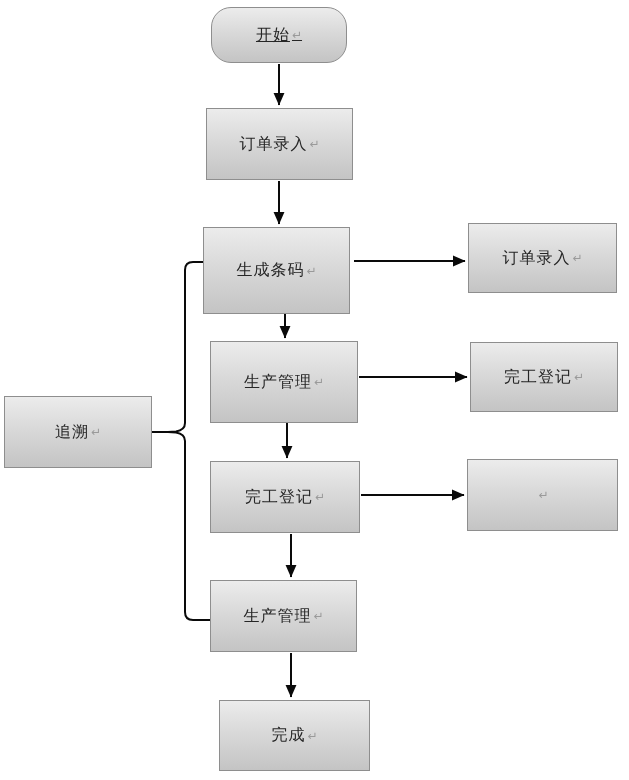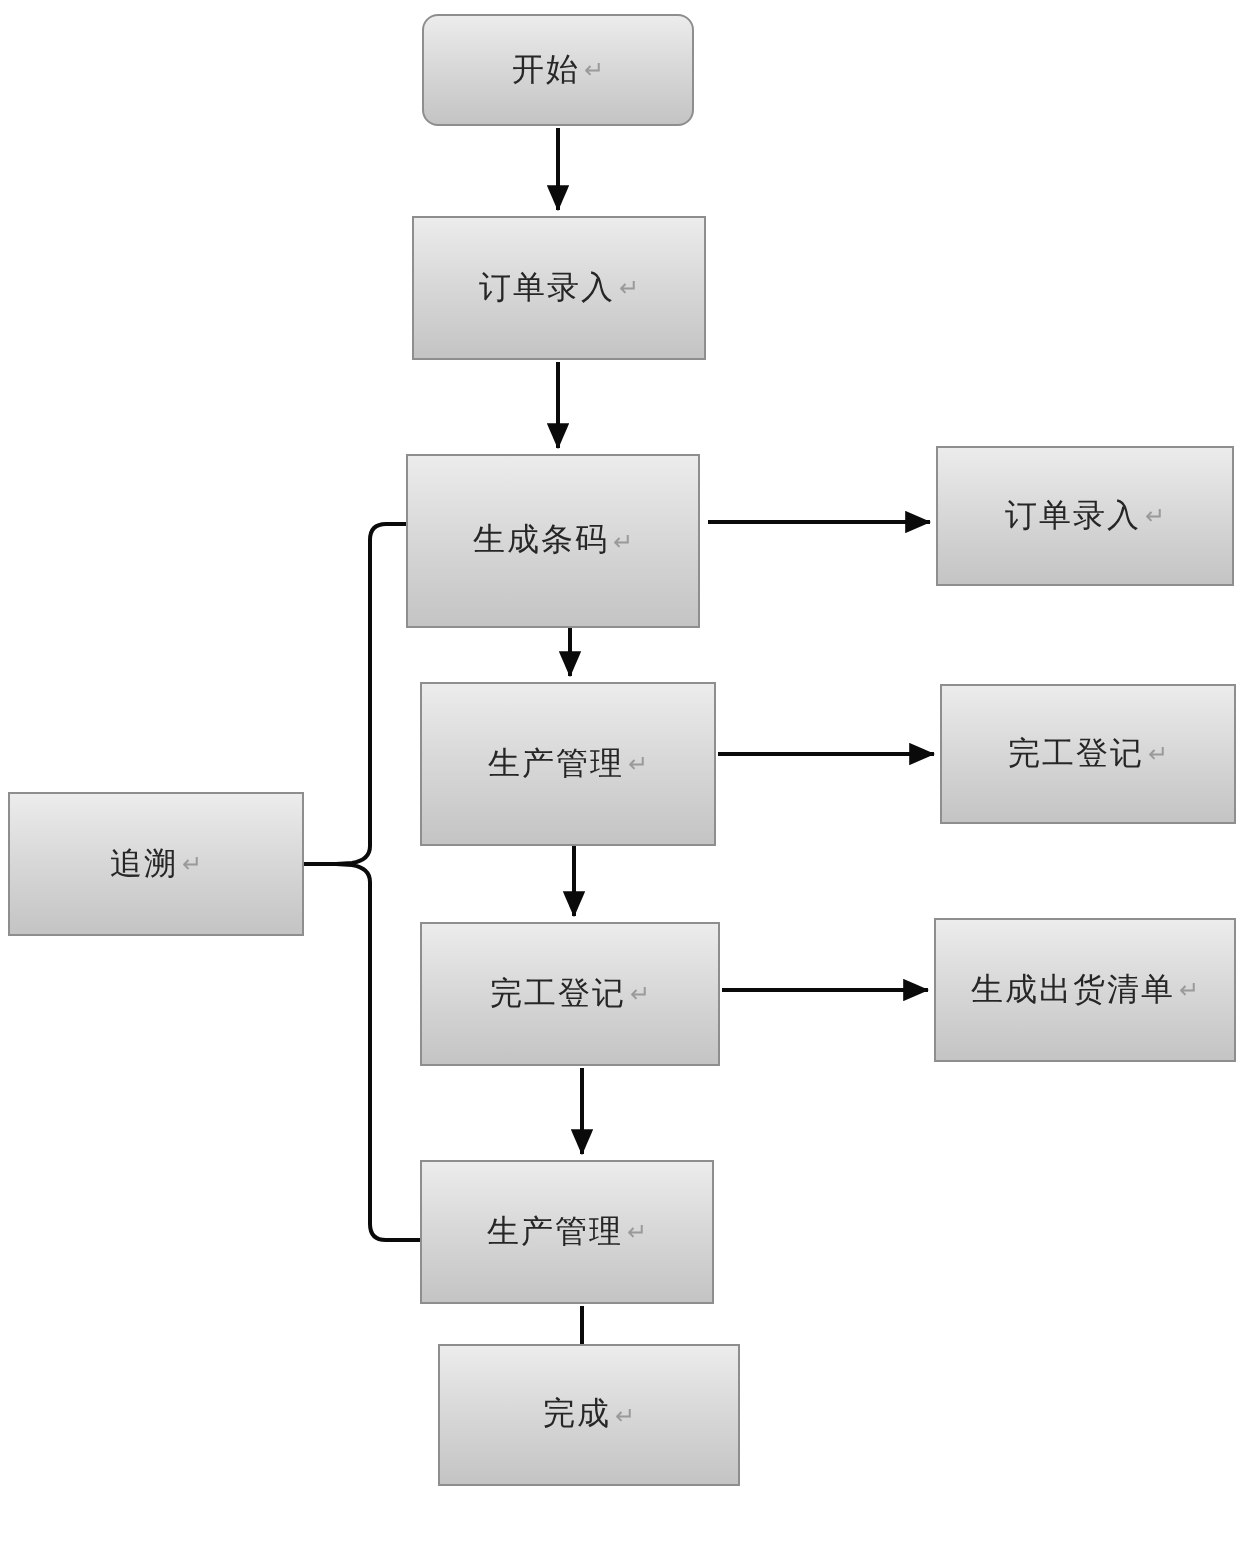--- a/index.html
+++ b/index.html
@@ -24,21 +24,21 @@
   .node{
     position:absolute;
     display:flex;align-items:center;justify-content:center;
     background:linear-gradient(180deg,var(--box-top) 0%,var(--box-mid) 45%,var(--box-bot) 100%);
     border:1px solid var(--box-border);
     color:var(--text);
     font-size:16px;
     letter-spacing:1px;
     white-space:nowrap;
   }
-  .node.rounded{border-radius:8px;}
+  .node.rounded{border-radius:20px;text-decoration:underline;}
   .pmark{
     color:var(--mark);
     font-size:12px;
     margin-left:2px;
     letter-spacing:0;
   }
   svg.connectors{
     position:absolute;left:0;top:0;width:629px;height:780px;
     pointer-events:none;
   }
@@ -105,30 +105,29 @@
     <span>完工登记</span>
       <span class="pmark">↵</span>
   </div>
 
   <div class="node" style="left:210px;top:461px;width:150px;height:72px">
     <span>完工登记</span>
       <span class="pmark">↵</span>
   </div>
 
   <div class="node" style="left:467px;top:459px;width:151px;height:72px">
-    <span>生成出货清单</span>
       <span class="pmark">↵</span>
   </div>
 
   <div class="node" style="left:210px;top:580px;width:147px;height:72px">
     <span>生产管理</span>
       <span class="pmark">↵</span>
   </div>
 
-  <div class="node" style="left:219px;top:672px;width:151px;height:71px">
+  <div class="node" style="left:219px;top:700px;width:151px;height:71px">
     <span>完成</span>
       <span class="pmark">↵</span>
   </div>
 
   <div class="node" style="left:4px;top:396px;width:148px;height:72px">
     <span>追溯</span>
       <span class="pmark">↵</span>
   </div>
 
 </div>

